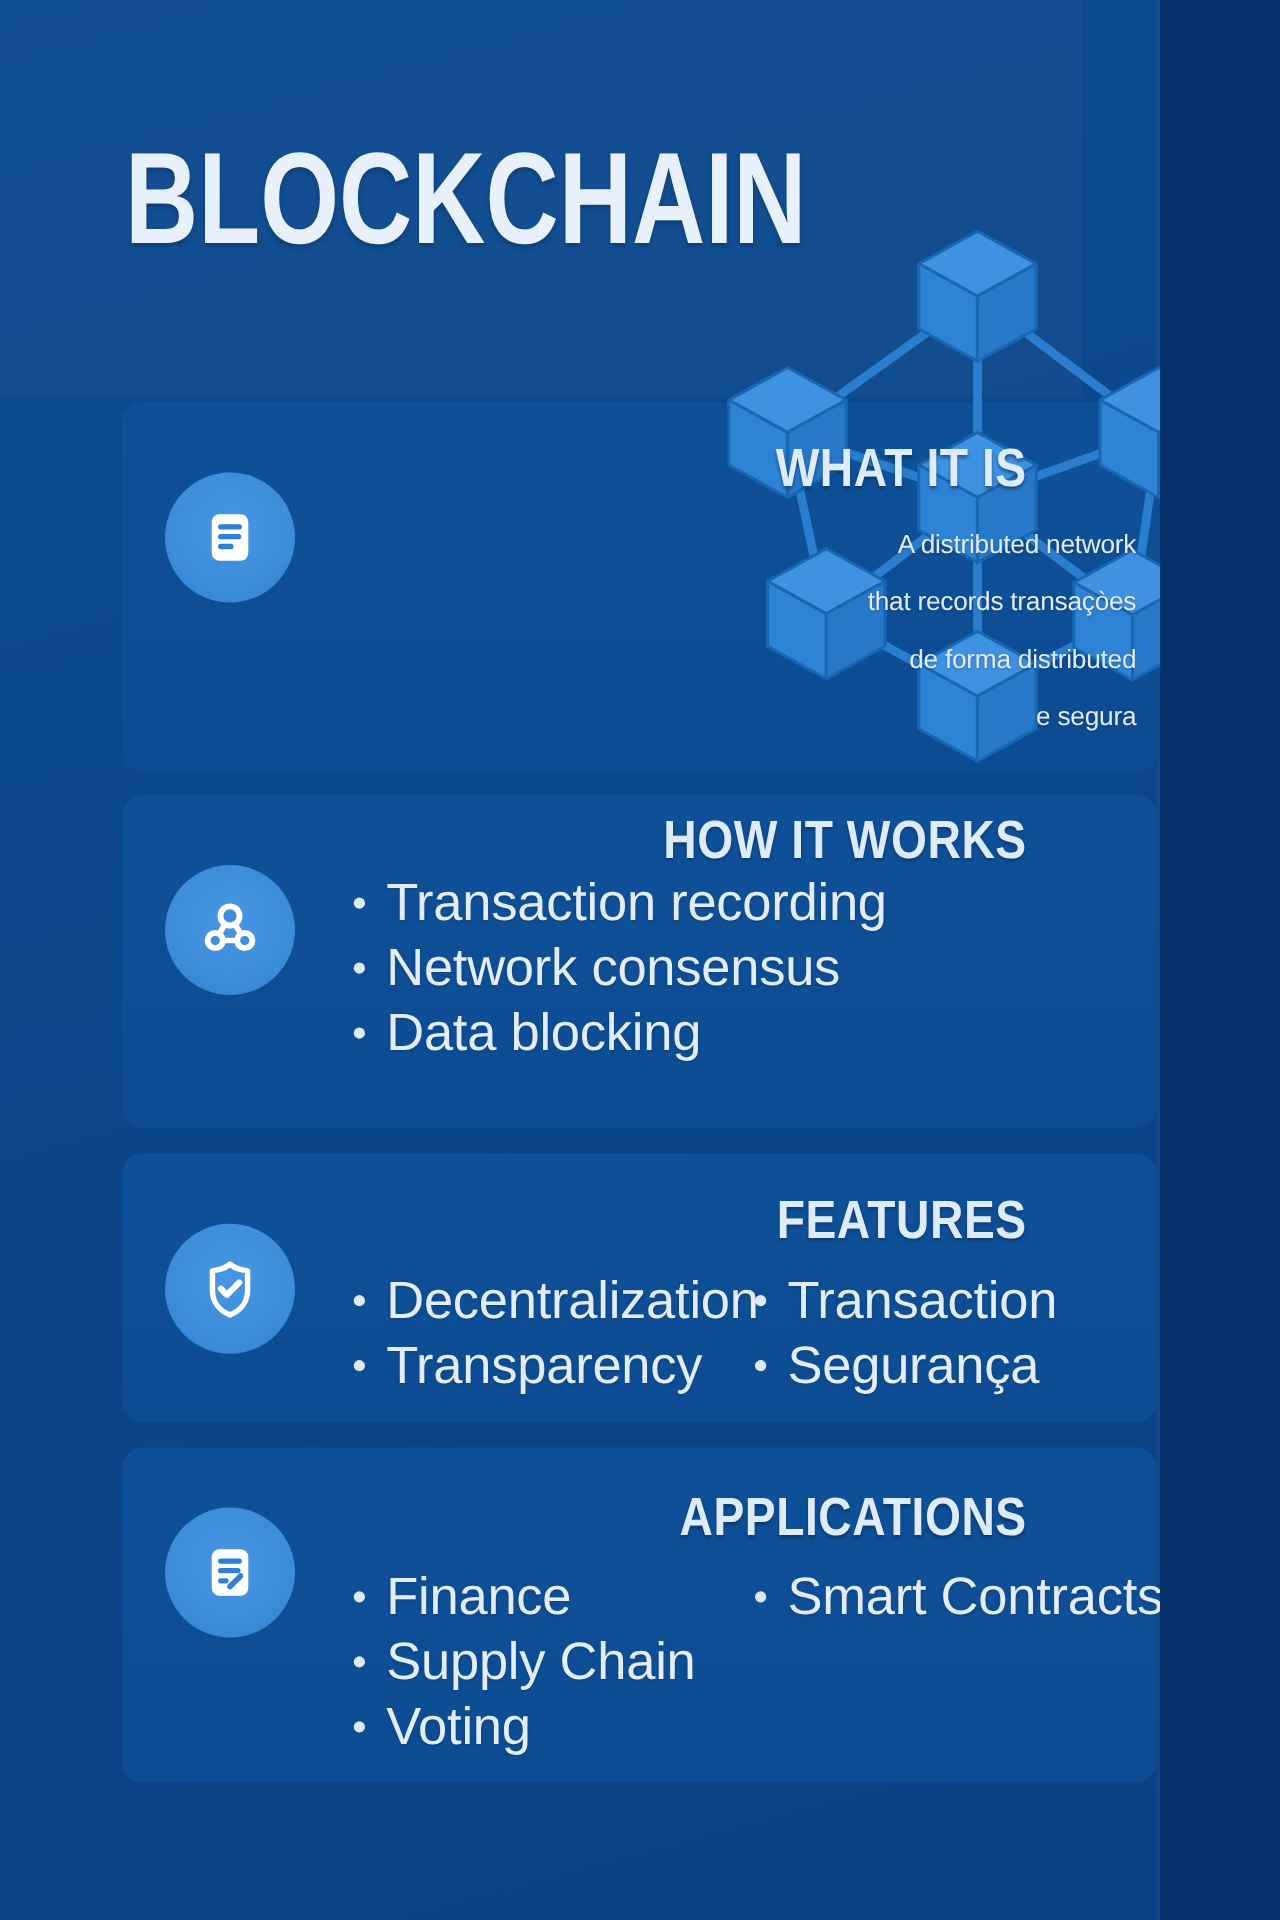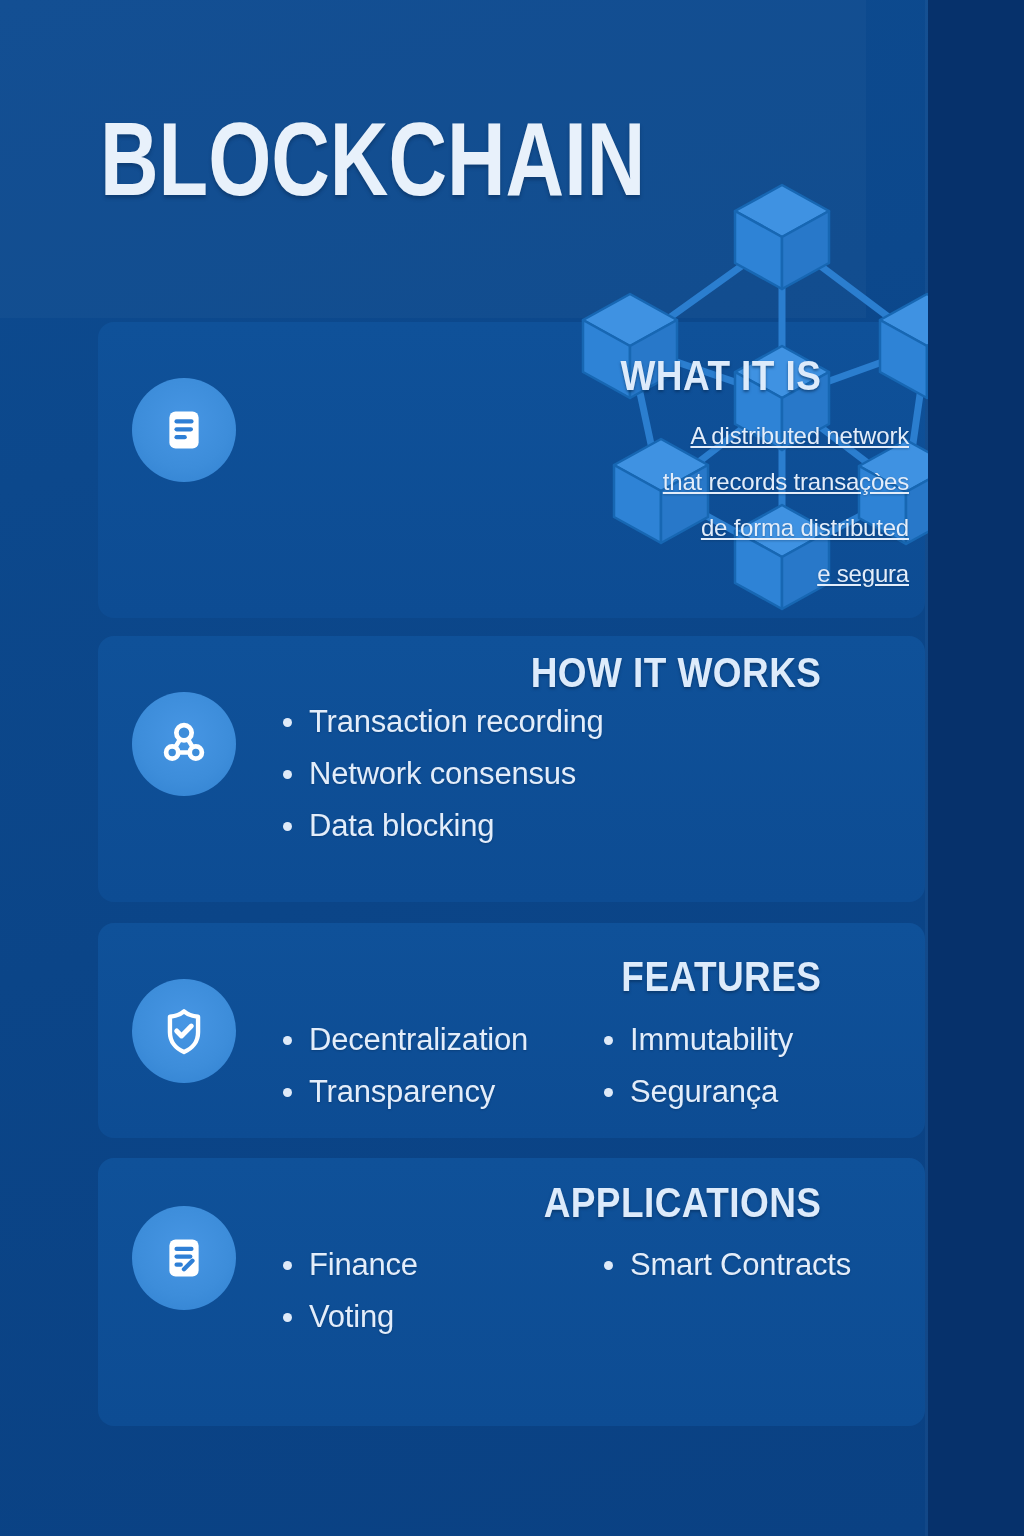--- a/index.html
+++ b/index.html
@@ -48,44 +48,43 @@
     z-index:3;
   }
   .card4 .icon-circle{top:48px;}
   .content{
     position:relative;z-index:3;
     margin-left:185px;padding-right:16px;text-align:right;
   }
   .card1 .content{padding-top:29px;}
   .card2 .content{padding-top:12px;}
   .card3 .content{padding-top:29px;}
-  .card4 .content{padding-top:20px;}
+  .card4 .content{padding-top:32px;}
   h2.sec-heading{
     margin:0;
     font-size:43px;font-weight:bold;line-height:48px;
     letter-spacing:0.5px;white-space:nowrap;
     color:#ddebfb;
     transform:scaleX(0.86);transform-origin:left top;
     text-shadow:0 2px 3px rgba(6,40,80,0.55);
   }
   .card1 h2.sec-heading{margin-bottom:14px;}
   .card2 h2.sec-heading{margin-bottom:0;}
   .card3 h2.sec-heading{margin-bottom:14px;}
   .card4 h2.sec-heading{margin-bottom:13px;}
   .body-line{
     margin:0;
-    font-size:24px;line-height:46px;
+    font-size:21px;line-height:46px;
     color:#e3edfa;letter-spacing:-0.2px;
     text-shadow:0 1px 2px rgba(6,40,80,0.35);
-    text-decoration:underline;
   }
   ul.bullets{list-style:none;margin:0;padding:0;}
   ul.bullets li{
     display:flex;align-items:center;
-    font-size:31px;line-height:52px;height:52px;
+    font-size:42px;line-height:52px;height:52px;
     color:#e3edfa;letter-spacing:-0.2px;
     text-shadow:0 1px 2px rgba(6,40,80,0.35);
     white-space:nowrap;
   }
   ul.bullets li::before{
     content:"";flex:0 0 auto;
     width:9px;height:9px;border-radius:50%;
     background:#dfeaf8;margin-right:17px;
   }
   .cols{display:flex;}
@@ -184,21 +183,21 @@
       </svg>
     </div>
     <div class="content">
       <h2 class="sec-heading">FEATURES</h2>
       <div class="cols">
         <ul class="bullets col1">
           <li>Decentralization</li>
           <li>Transparency</li>
         </ul>
         <ul class="bullets col2">
-          <li>Immutability</li>
+          <li>Transaction</li>
           <li>Segurança</li>
         </ul>
       </div>
     </div>
   </section>
 
   <section class="card card4">
     <div class="icon-circle">
       <svg width="54" height="54" viewBox="0 0 48 48" aria-hidden="true">
         <rect x="11" y="7.5" width="26" height="33" rx="5.5" fill="#ffffff"></rect>
@@ -206,20 +205,21 @@
         <rect x="15.5" y="20.8" width="16" height="3.8" rx="1.9" fill="#2e7fd6"></rect>
         <rect x="15.5" y="28" width="7.5" height="3.8" rx="1.9" fill="#2e7fd6"></rect>
         <line x1="24" y1="34" x2="31.5" y2="26.5" stroke="#2e7fd6" stroke-width="3.9" stroke-linecap="round"></line>
       </svg>
     </div>
     <div class="content">
       <h2 class="sec-heading">APPLICATIONS</h2>
       <div class="cols">
         <ul class="bullets col1">
           <li>Finance</li>
+          <li>Supply Chain</li>
           <li>Voting</li>
         </ul>
         <ul class="bullets col2">
           <li>Smart Contracts</li>
         </ul>
       </div>
     </div>
   </section>
 
 </div>

